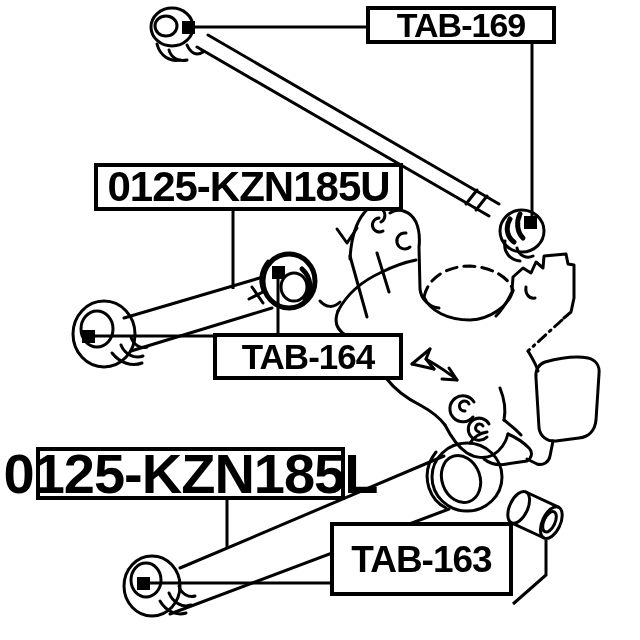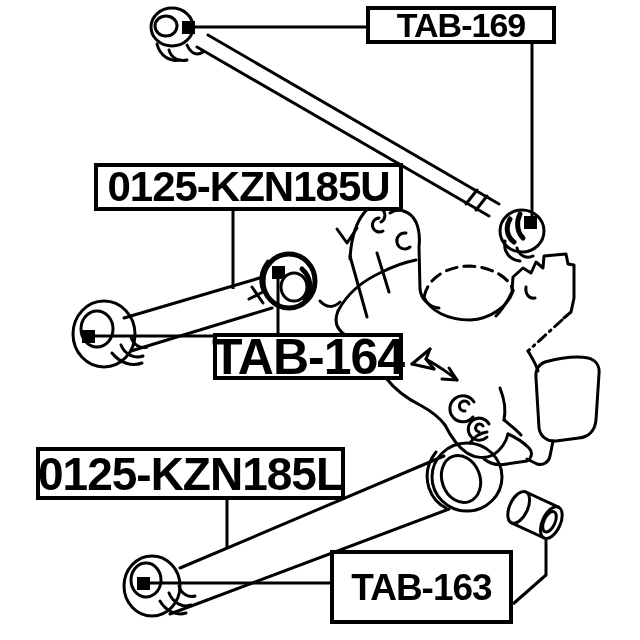--- a/index.html
+++ b/index.html
@@ -28,23 +28,23 @@
     align-items:center;
     justify-content:center;
     font-weight:700;
     color:#000;
     letter-spacing:-1px;
     white-space:nowrap;
     line-height:1;
   }
   #box-tab169    {left:366px;top:6px;  width:190px;height:38px;font-size:34px;}
   #box-kzn185u   {left:63px; top:163px;width:309px;height:48px;font-size:42px;margin-left:31px;}
-  #box-tab164    {left:213px;top:333px;width:190px;height:47px;font-size:50px;}
-  #box-kzn185l   {left:36px; top:447px;width:309px;height:53px;font-size:46px;}
-  #box-tab163-211{left:330px;top:550px;width:183px;height:74px;font-size:37px;line-height:33px;}
+  #box-tab164    {left:213px;top:333px;width:190px;height:47px;font-size:35px;}
+  #box-kzn185l   {left:36px; top:447px;width:309px;height:53px;font-size:56px;}
+  #box-tab163-211{left:330px;top:522px;width:183px;height:74px;font-size:37px;line-height:33px;}
 </style>
 </head>
 <body>
 
 <div id="stage">
 
   <svg width="640" height="640" viewBox="0 0 640 640">
 
     <g>
       <path class="art" d="M 197,47 L 489,216"></path>

